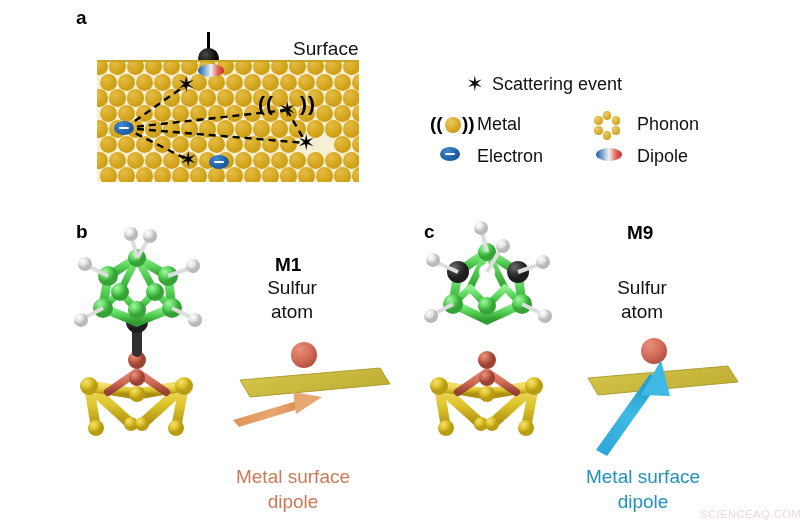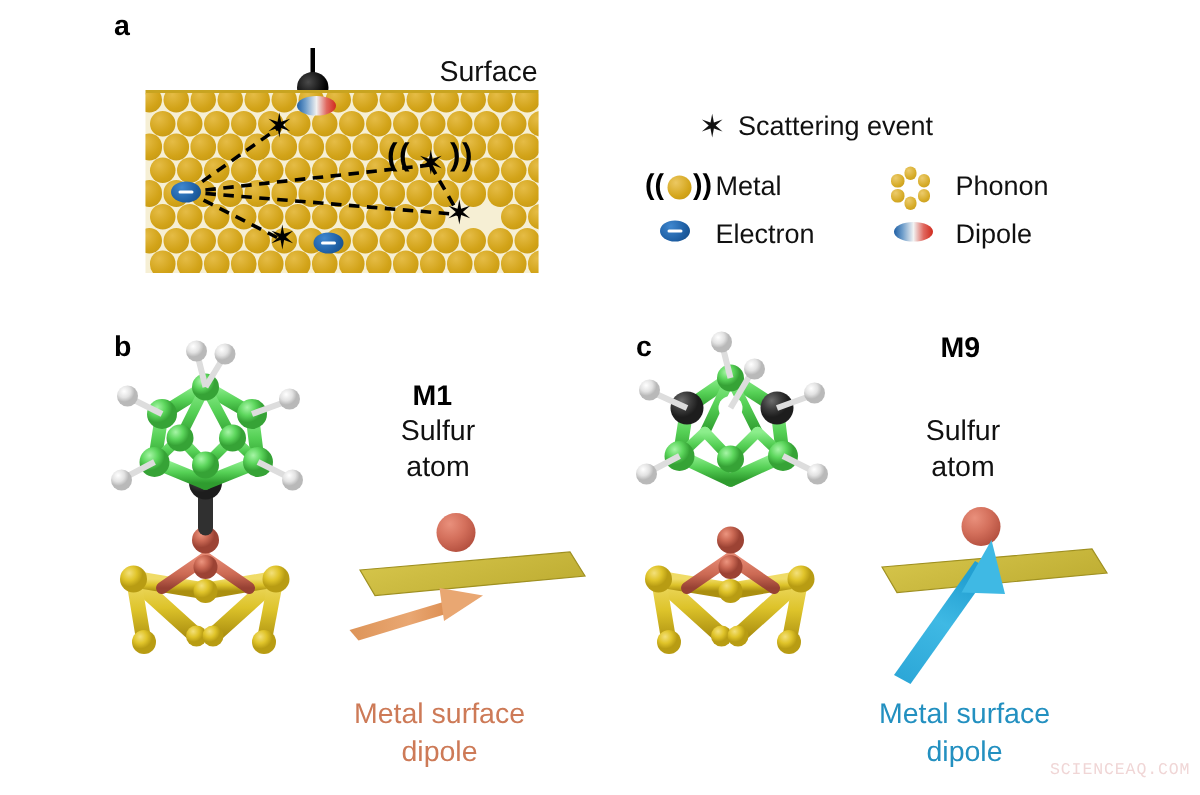--- a/index.html
+++ b/index.html
@@ -213,21 +213,21 @@
   }
   #dipole-caption-b { left: 198px; top: 465px; color: #cd7a57; }
   #dipole-caption-c { left: 548px; top: 465px; color: #2390c0; }
 
   .watermark {
     position: absolute;
     left: 700px; top: 508px;
     font-size: 11px;
     letter-spacing: 0.6px;
     color: #f0d6d6;
-    font-family: Liberation Mono, monospace;
+    font-family: Liberation Sans, sans-serif;
   }
 
   svg { display: block; }
   .abs-svg { position: absolute; left: 0; top: 0; overflow: visible; }
 </style>
 </head>
 <body>
 
 <div class="fig">
 

